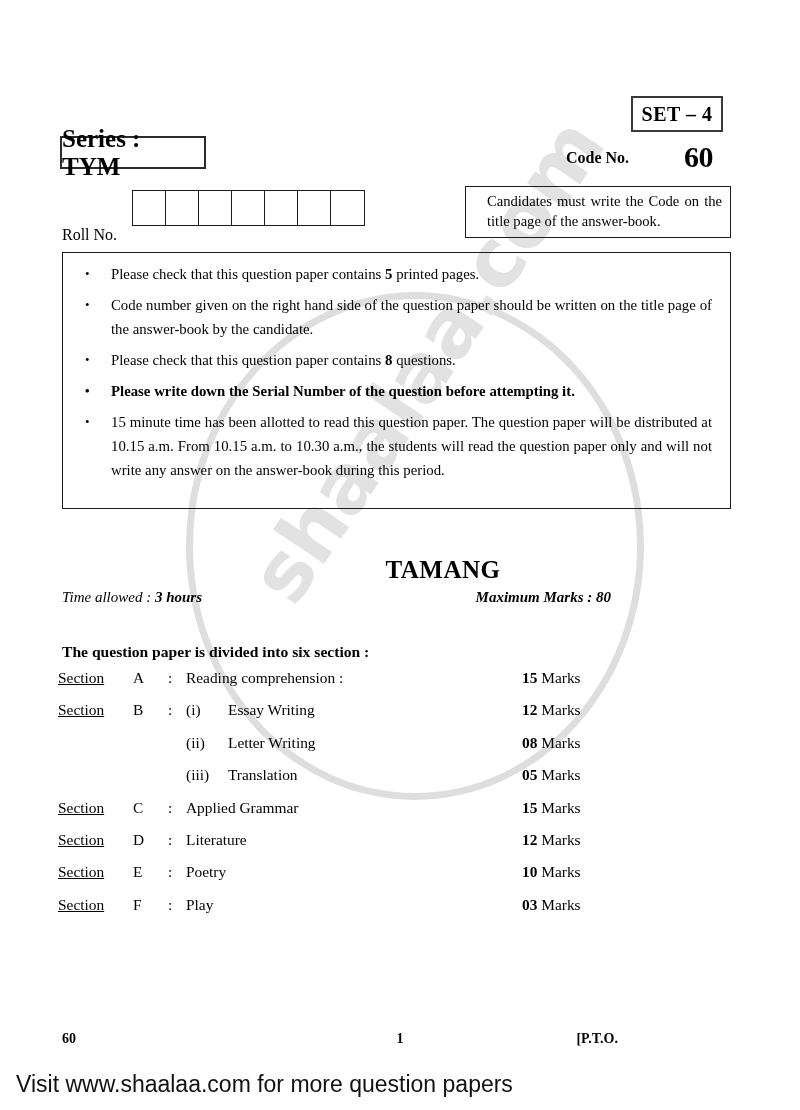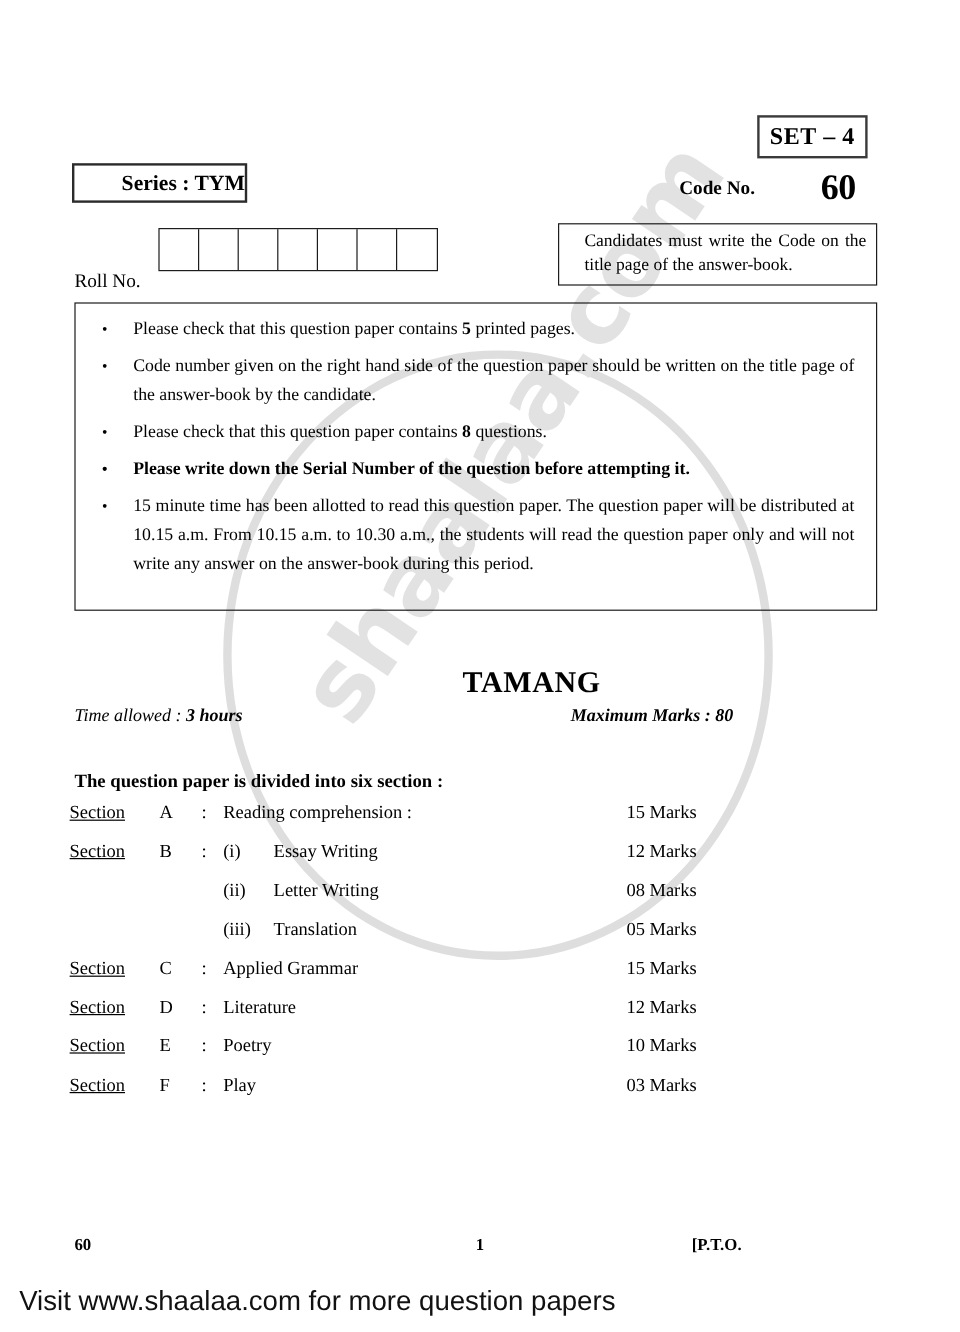--- a/index.html
+++ b/index.html
@@ -87,21 +87,21 @@
     left: 60px;
     top: 136px;
     width: 146px;
     height: 33px;
     border: 2px solid #2b2b2b;
     box-sizing: border-box;
     display: flex;
     align-items: center;
     justify-content: flex-end;
     font-weight: 700;
-    font-size: 18px;
+    font-size: 25px;
   }
 
   .code-label {
     position: absolute;
     left: 566px;
     top: 149px;
     font-weight: 700;
     font-size: 16px;
   }
   .code-value {
@@ -235,21 +235,21 @@
     height: 32.4px;
     font-size: 15.4px;
   }
   .c-word   { position: absolute; left: 0px;   top: 0; text-decoration: underline; }
   .c-letter { position: absolute; left: 75px;  top: 0; }
   .c-colon  { position: absolute; left: 110px; top: 0; }
   .c-rom    { position: absolute; left: 128px; top: 0; }
   .c-name   { position: absolute; left: 170px; top: 0; }
   .c-name-noroman { position: absolute; left: 128px; top: 0; }
   .c-marks  { position: absolute; left: 464px; top: 0; }
-  .c-marks b { font-weight: 400; }
+  .c-marks b { font-weight: 700; }
 
   
   .footer-code {
     position: absolute;
     left: 62px;
     top: 1031px;
     font-size: 14px;
     font-weight: 700;
   }
   .footer-page {

